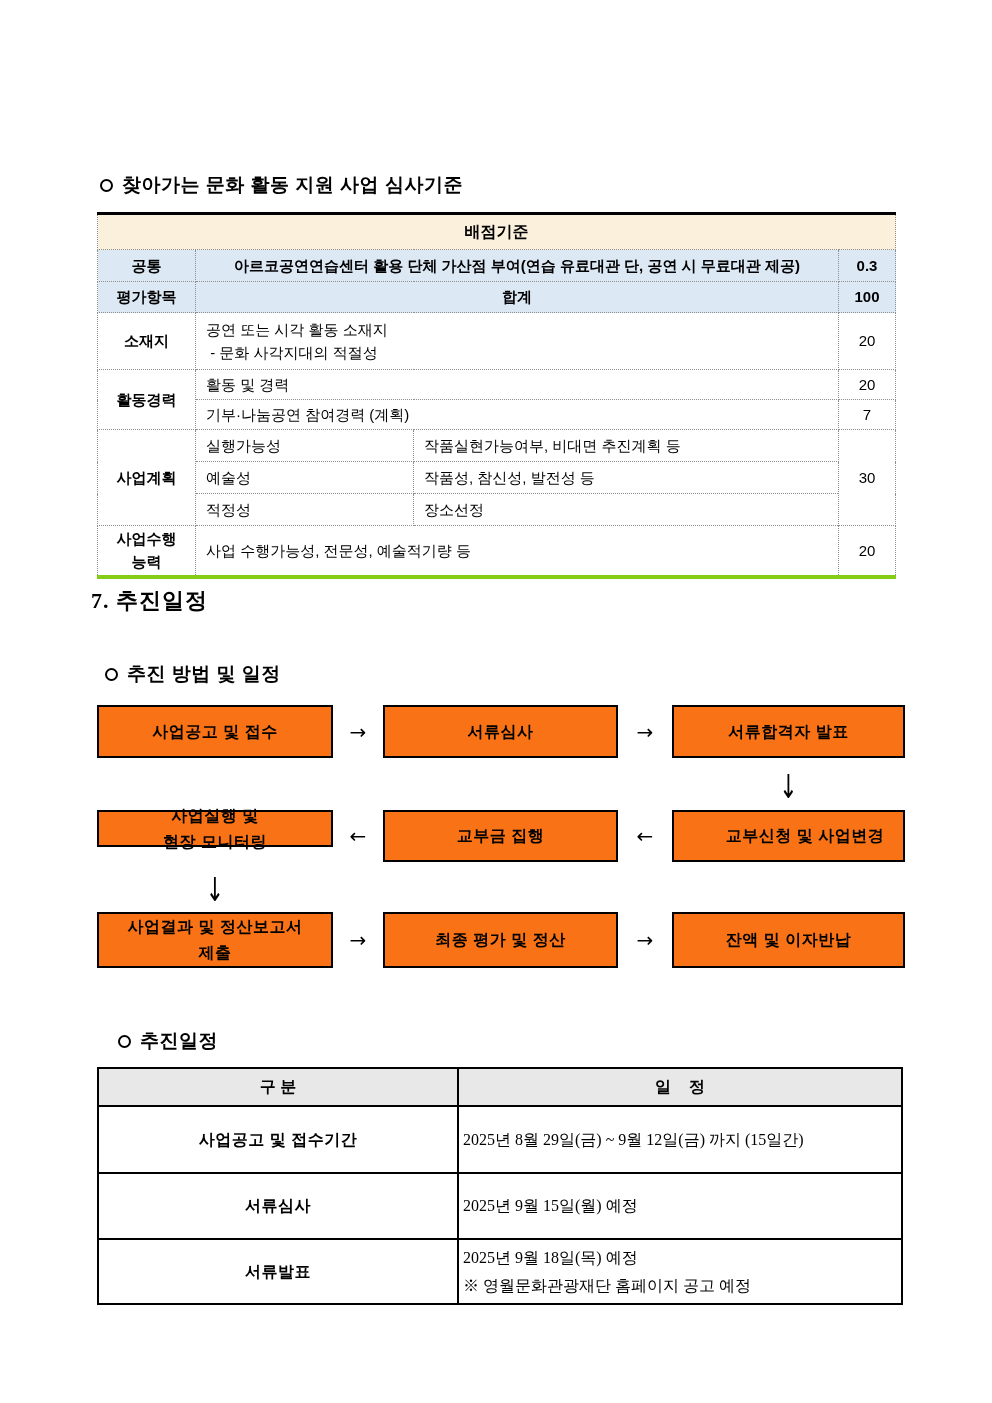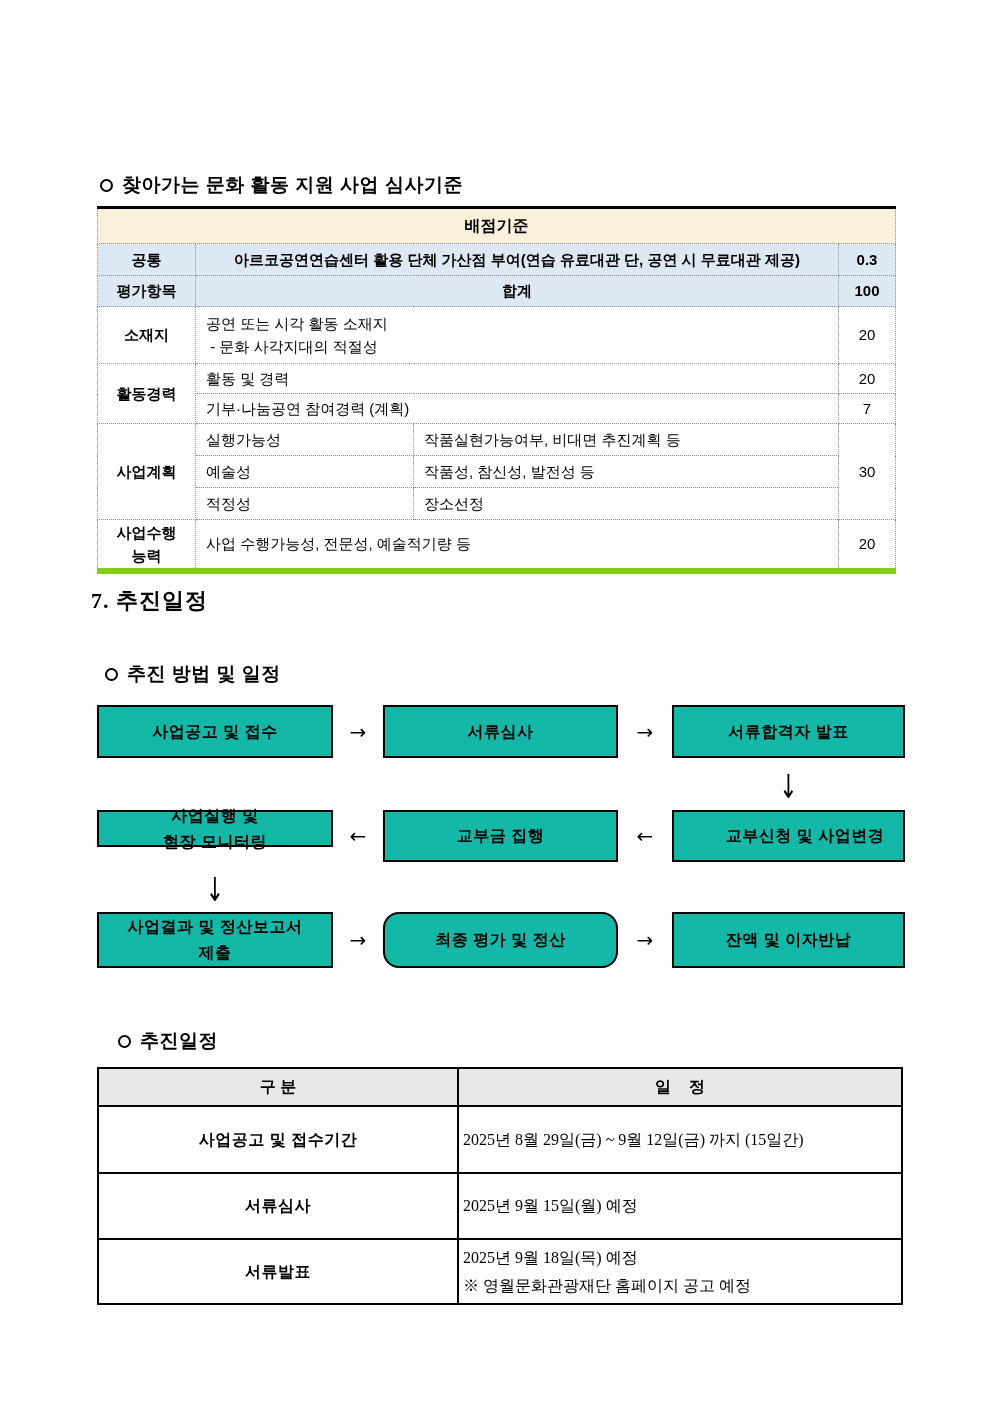--- a/index.html
+++ b/index.html
@@ -31,39 +31,39 @@
   }
   .num-heading{
     position:absolute;
     font-family:"Liberation Serif","DejaVu Serif",serif;
     font-weight:700;font-size:22px;letter-spacing:1px;
     white-space:pre;
   }
   
   table{border-collapse:collapse;table-layout:fixed;}
   #criteria-table{
-    position:absolute;left:97px;top:206px;width:798px;
-    border-top:3px solid #000;border-bottom:6px solid #84cc16;
+    position:absolute;left:97px;top:212px;width:798px;
+    border-top:3px solid #000;border-bottom:4px solid #84cc16;
     font-size:15px;
   }
   #criteria-table td{
     border:1px dotted var(--dot);
     vertical-align:middle;
     white-space:pre-wrap;
     line-height:1.55;
   }
   #criteria-table .title-row td{background:var(--cream);font-weight:700;font-size:16px;text-align:center;}
   #criteria-table .blue td{background:var(--lightblue);}
   .c{text-align:center;}
   .l{text-align:left;padding-left:10px;}
   .b{font-weight:700;}
   
   #flowchart{position:absolute;left:97px;top:705px;width:808px;height:268px;}
   .box{
-    position:absolute;border:2px solid #000;background:#14b8a6;
+    position:absolute;border:2px solid #000;background:#f97316;
     display:flex;align-items:center;justify-content:center;
     text-align:center;font-weight:700;font-size:16px;
     white-space:pre-line;line-height:1.6;letter-spacing:0.5px;
   }
   .harrow{
     position:absolute;display:flex;align-items:center;justify-content:center;
     font-size:20px;font-family:"DejaVu Sans",sans-serif;
   }
   .varrow{
     position:absolute;display:flex;align-items:center;justify-content:center;
@@ -179,21 +179,21 @@
     <div class="harrow" style="left:236px;top:105px;width:50px;height:52px;">←</div>
     <div class="box" style="left:286px;top:105px;width:235px;height:52px;">교부금 집행</div>
     <div class="harrow" style="left:521px;top:105px;width:54px;height:52px;">←</div>
     <div class="box" style="left:575px;top:105px;width:233px;height:52px;padding-left:33px;">교부신청 및 사업변경</div>
 
     <div class="varrow" style="left:0;top:163px;width:236px;height:42px;">↓</div>
 
     <div class="box" style="left:0;top:207px;width:236px;height:56px;">사업결과 및 정산보고서
 제출</div>
     <div class="harrow" style="left:236px;top:207px;width:50px;height:56px;">→</div>
-    <div class="box" style="left:286px;top:207px;width:235px;height:56px;border-radius:16px;">최종 평가 및 정산</div>
+    <div class="box" style="left:286px;top:207px;width:235px;height:56px;">최종 평가 및 정산</div>
     <div class="harrow" style="left:521px;top:207px;width:54px;height:56px;">→</div>
     <div class="box" style="left:575px;top:207px;width:233px;height:56px;">잔액 및 이자반납</div>
   </div>
 
   <div class="heading" style="left:118px;top:1028px;">
     <span class="bullet"></span>
     <span>추진일정</span>
   </div>
 
   <table id="schedule-table">

